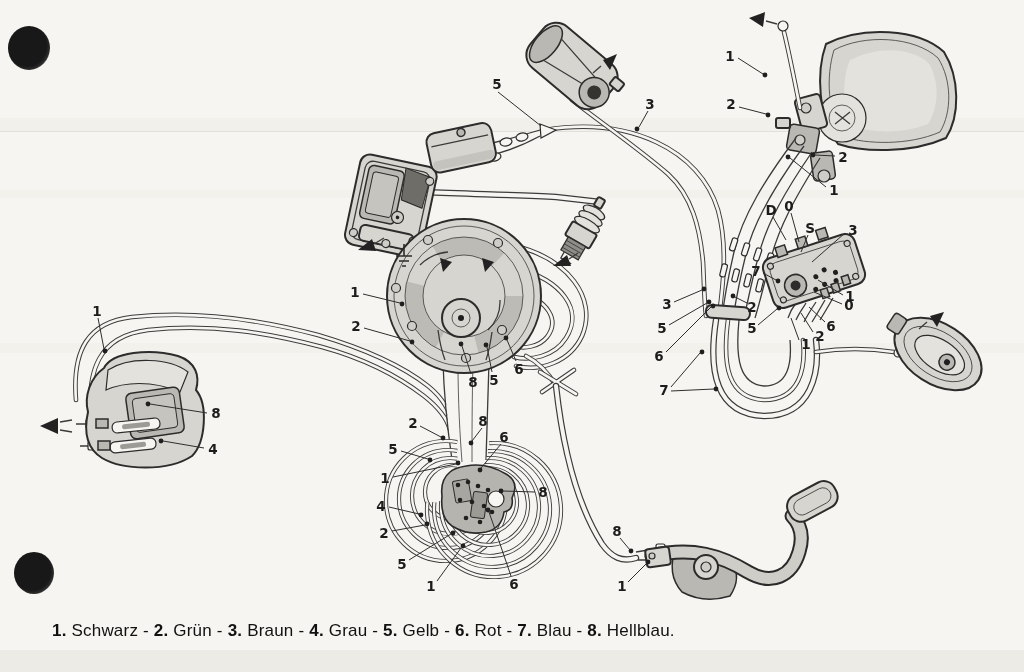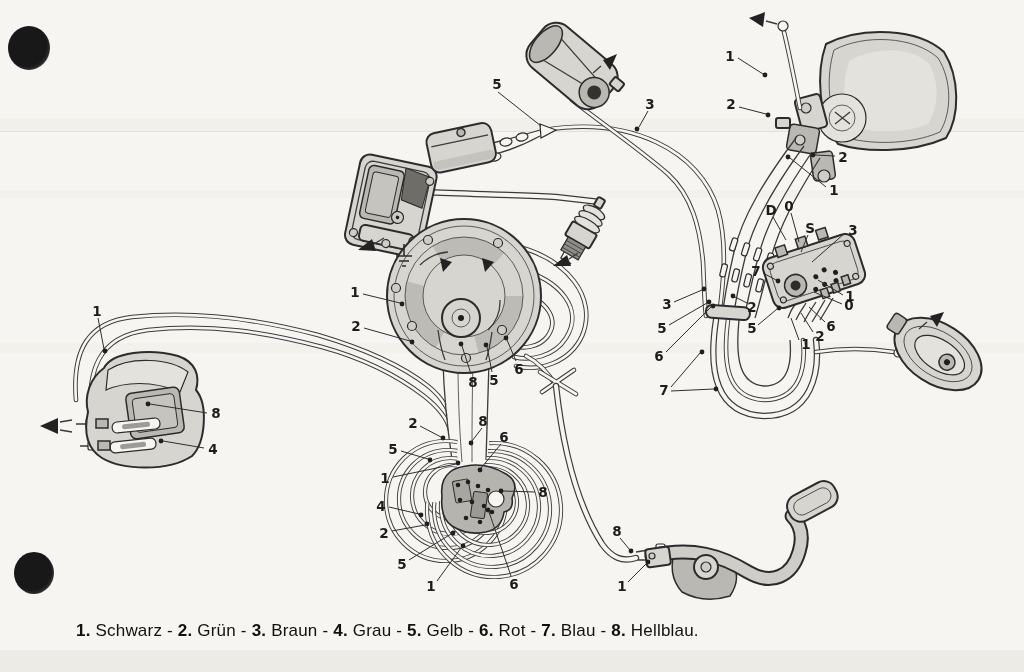--- a/index.html
+++ b/index.html
@@ -29,21 +29,21 @@
   .comp       { fill:#d7d5cf; stroke:#2c2c2c; stroke-width:2; }
   .comp-dark  { fill:#bab8b2; stroke:#2c2c2c; stroke-width:1.5; }
   .comp-light { fill:#e4e2dc; stroke:#2c2c2c; stroke-width:1.2; }
   .paperfill  { fill:#f6f5f1; stroke:#2c2c2c; stroke-width:1.2; }
   .screw { fill:#cfcdc7; stroke:#2c2c2c; stroke-width:1.2; }
   .wire-label {
     position:absolute; transform:translate(-50%,-50%);
     font:700 13.5px "DejaVu Sans", sans-serif; color:#1c1c1c; white-space:nowrap;
   }
   .legend {
-    position:absolute; left:76px; top:621px; white-space:nowrap;
+    position:absolute; left:52px; top:621px; white-space:nowrap;
     font-size:17px; color:#111; letter-spacing:.2px;
   }
   .legend .num { font-weight:700; }
   .legend .name { font-weight:400; }
   .legend .sep { font-weight:400; }
 </style>
 </head>
 <body>
 
 <div class="page">

